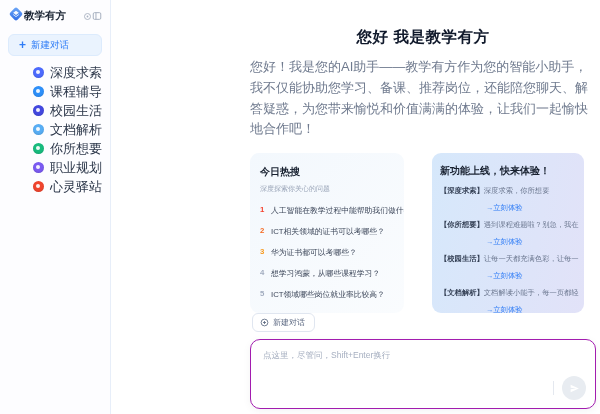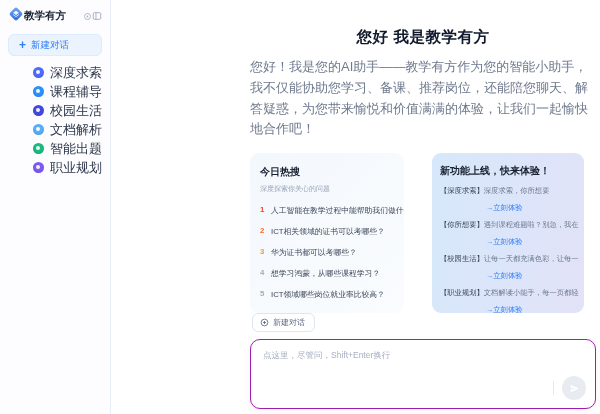--- a/index.html
+++ b/index.html
@@ -30,21 +30,21 @@
   .card-hot { width:154px; background:linear-gradient(135deg,#F3F8FD 0%,#FAFCFE 100%); padding:12px 10px 10px 10px; }
   .card-feat { width:152px; background:linear-gradient(100deg,#D6E8FB 0%,#E2E2F8 100%); padding:11px 5px 10px 8px; }
   .card-title { font-size:10px; font-weight:bold; color:#17202F; }
   .card-sub { margin-top:5px; font-size:7px; color:#9AA5B8; }
   .hot-list { margin-top:11px; }
   .hot-item { display:flex; gap:5px; margin-bottom:10px; font-size:7.8px; color:#3C4659; cursor:pointer; white-space:nowrap; }
   .hot-rank { font-weight:bold; width:6px; flex:0 0 auto; }
   .feat-list { margin-top:8px; }
   .feat-item { margin-bottom:4px; }
   .feat-line { font-size:7.3px; white-space:nowrap; overflow:hidden; }
-  .feat-tag { color:#333F54; font-weight:normal; }
+  .feat-tag { color:#333F54; font-weight:bold; }
   .feat-desc { color:#6C7890; }
   .feat-cta { display:inline-block; margin:2px 0 3px 46px; font-size:7.3px; color:#2E7CF6; cursor:pointer; }
 
   
   .composer { position:absolute; left:139px; width:346px; bottom:5px; }
   .chip { display:inline-flex; align-items:center; gap:4px; border:1px solid #E0E6F0; background:#fff; border-radius:6px; padding:3px 9px 3px 7px; font-size:8px; color:#5A6780; cursor:pointer; margin-left:2px; }
   .chip svg { display:block; }
   .input-box { margin-top:7px; position:relative; height:70px; background:#fff; border:1px solid #a21caf; border-radius:10px; box-shadow:0 2px 8px rgba(16,24,40,.05); }
   .input-box textarea { width:100%; height:100%; border:none; outline:none; resize:none; background:transparent; padding:10px 12px; font-size:8.5px; font-family:"Liberation Sans", sans-serif; color:#333; }
   .input-box textarea::placeholder { color:#A6AFC0; }
@@ -104,25 +104,29 @@
       <div class="sb-item">
         <span class="sb-dot" style="background: rgb(67, 72, 224);"></span>
         <span>校园生活</span>
       </div>
       <div class="sb-item">
         <span class="sb-dot" style="background: rgb(88, 174, 245);"></span>
         <span>文档解析</span>
       </div>
       <div class="sb-item">
         <span class="sb-dot" style="background: rgb(24, 188, 126);"></span>
-        <span>智能出题</span>
+        <span>你所想要</span>
       </div>
       <div class="sb-item">
         <span class="sb-dot" style="background: rgb(123, 91, 242);"></span>
         <span>职业规划</span>
+      </div>
+      <div class="sb-item">
+        <span class="sb-dot" style="background: rgb(240, 69, 46);"></span>
+        <span>心灵驿站</span>
       </div>
     </nav>
   </aside>
 
   <main class="main">
     <div class="content">
       <h1 class="hero-title">您好 我是教学有方</h1>
       <p class="hero-body">您好！我是您的AI助手——教学有方作为您的智能小助手，我不仅能协助您学习、备课、推荐岗位，还能陪您聊天、解答疑惑，为您带来愉悦和价值满满的体验，让我们一起愉快地合作吧！</p>
 
       <div class="cards">
@@ -163,21 +167,21 @@
             </div>
             <div class="feat-item">
               <div class="feat-line"><span class="feat-tag">【你所想要】</span><span class="feat-desc">遇到课程难题啦？别急，我在...</span></div>
               <span class="feat-cta">→立刻体验</span>
             </div>
             <div class="feat-item">
               <div class="feat-line"><span class="feat-tag">【校园生活】</span><span class="feat-desc">让每一天都充满色彩，让每一...</span></div>
               <span class="feat-cta">→立刻体验</span>
             </div>
             <div class="feat-item">
-              <div class="feat-line"><span class="feat-tag">【职业规划】</span><span class="feat-desc">文档解读小能手，每一页都轻...</span></div>
+              <div class="feat-line"><span class="feat-tag">【文档解析】</span><span class="feat-desc">文档解读小能手，每一页都轻...</span></div>
               <span class="feat-cta">→立刻体验</span>
             </div>
 
           </div>
         </section>
       </div>
     </div>
 
     <div class="composer">
       <div class="chip">

